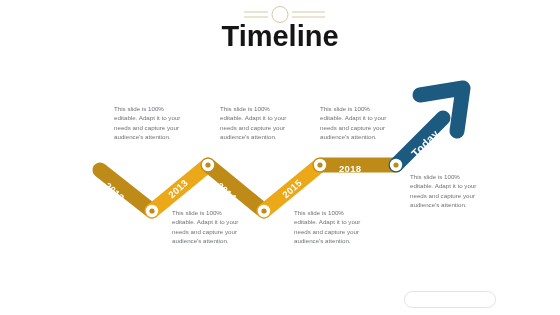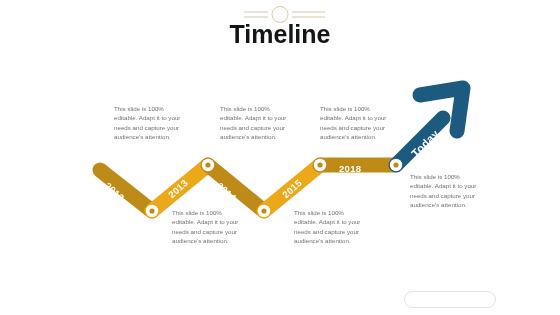--- a/index.html
+++ b/index.html
@@ -38,21 +38,21 @@
     top: 0;
     width: 560px;
     height: 22px;
   }
   #page-title {
     position: absolute;
     left: 0;
     top: 16px;
     width: 560px;
     text-align: center;
-    font-size: 25px;
+    font-size: 29px;
     font-weight: bold;
     color: #151515;
     letter-spacing: 0px;
     font-family: "Liberation Sans", sans-serif;
   }
 
   
   #timeline-graphic {
     position: absolute;
     left: 0;

